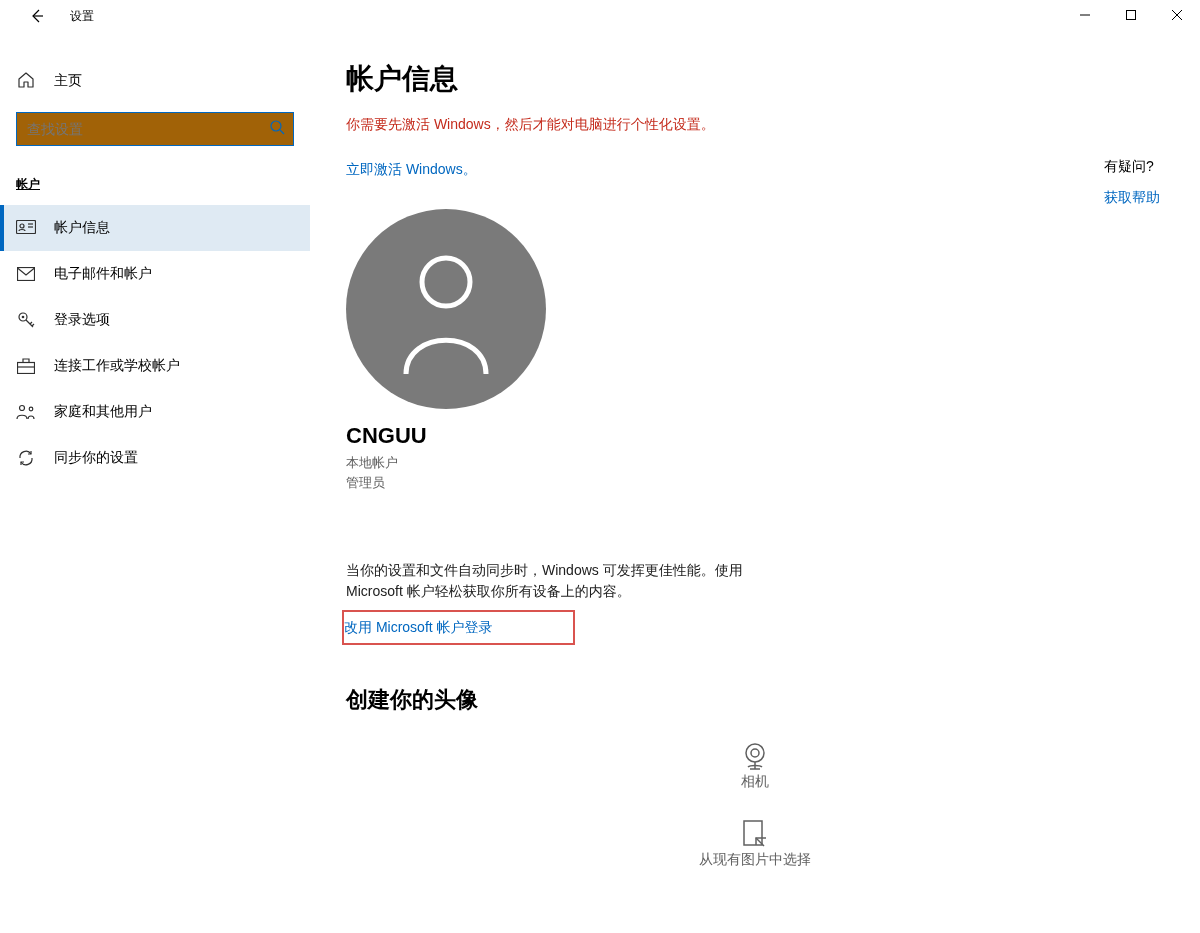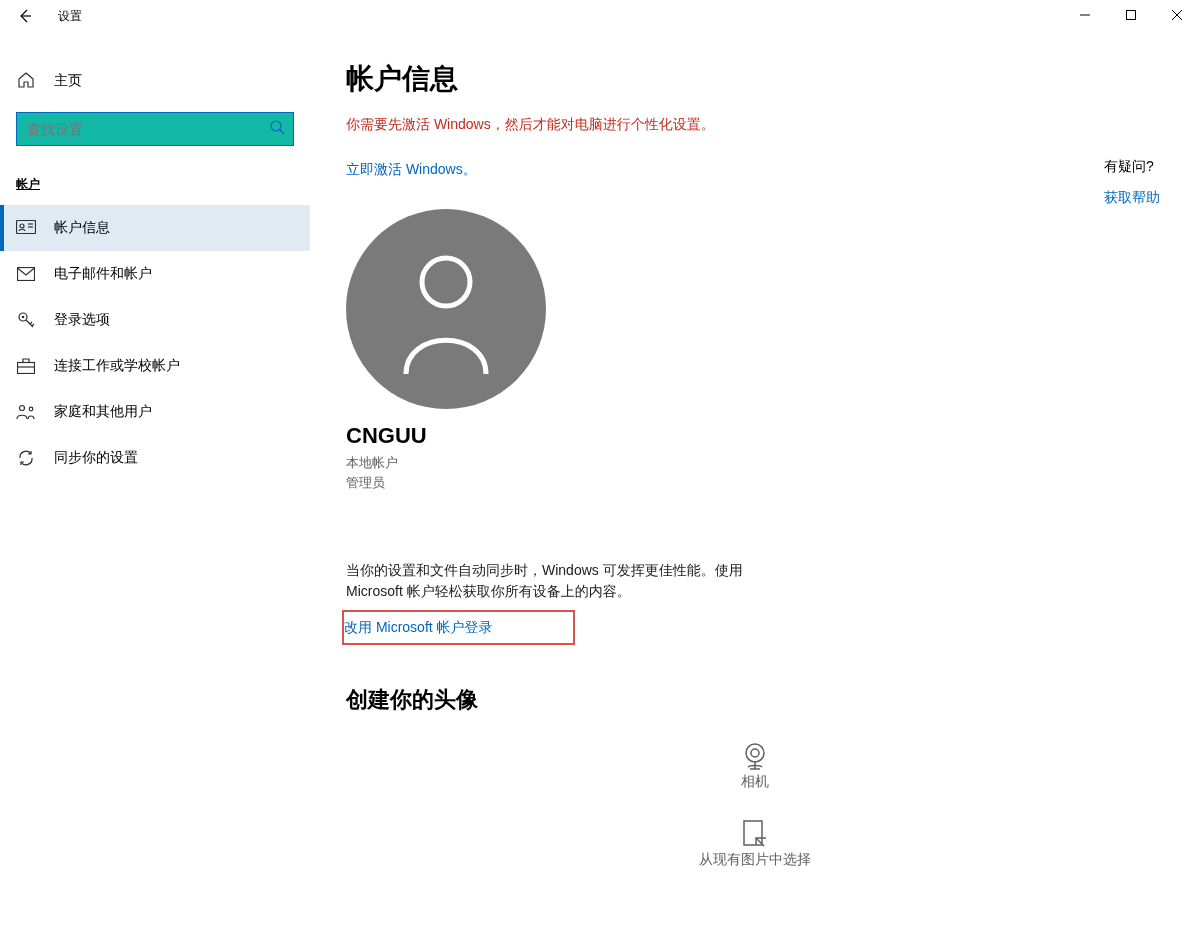--- a/index.html
+++ b/index.html
@@ -13,21 +13,21 @@
       height: 933px;
       background: #fff;
       overflow: hidden;
       position: relative;
     }
     
     .titlebar {
       height: 32px;
       display: flex;
       align-items: center;
-      padding-left: 10px;
+      padding-left: 22px;
     }
     .titlebar .back {
       width: 30px;
       height: 30px;
       display: flex;
       align-items: center;
       justify-content: center;
       cursor: pointer;
     }
     .titlebar .title {
@@ -70,21 +70,21 @@
       font-size: 14px;
     }
     .search-box {
       margin: 14px 16px 24px 16px;
       border: 1px solid #0067c0;
       height: 34px;
       display: flex;
       align-items: center;
       padding: 0 8px 0 10px;
       justify-content: space-between;
-      background: #14b8a6;
+      background: #a16207;
     }
     .search-box input {
       border: none;
       outline: none;
       font-size: 14px;
       width: 100%;
       background: transparent;
     }
     .search-box .search-icon {
       color: #0067c0;

